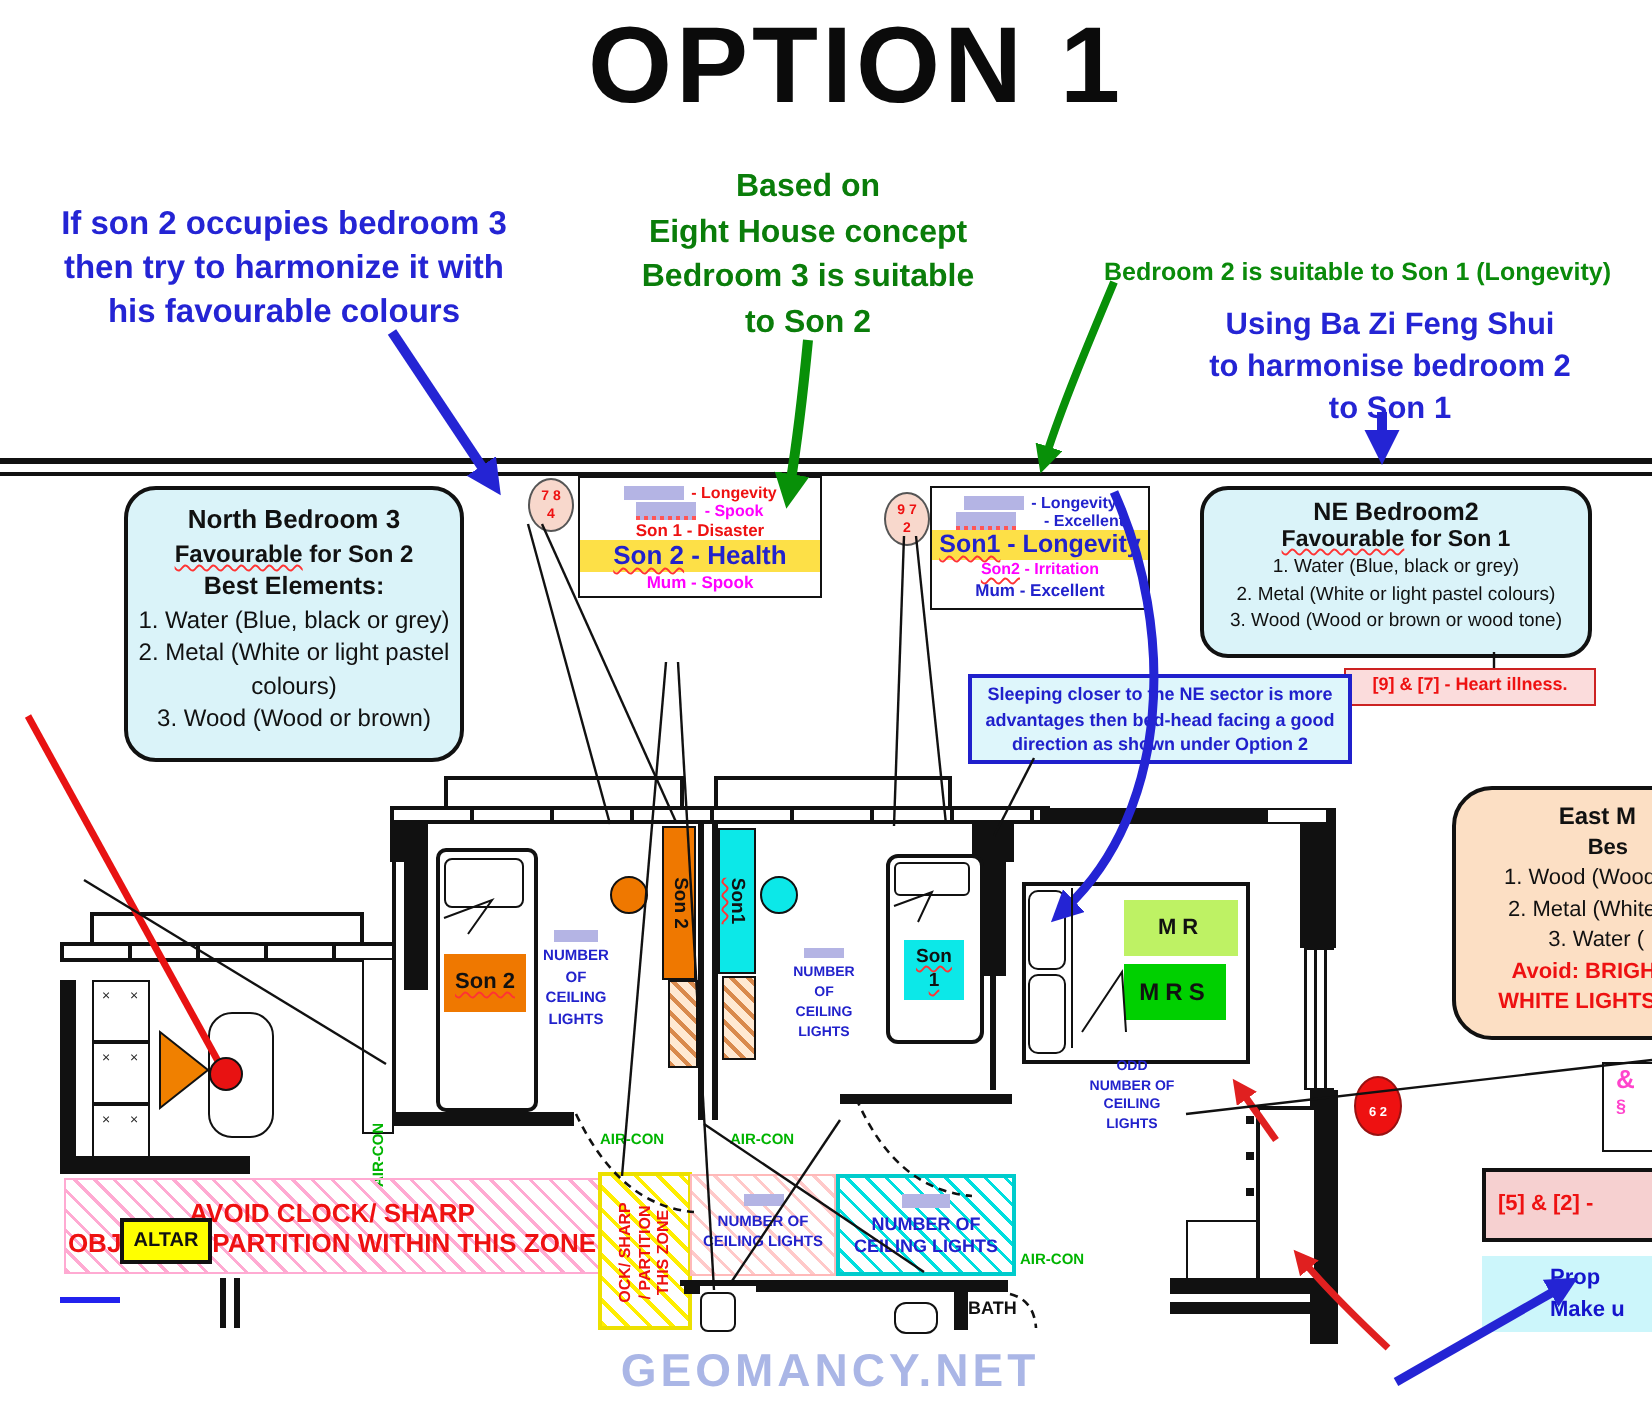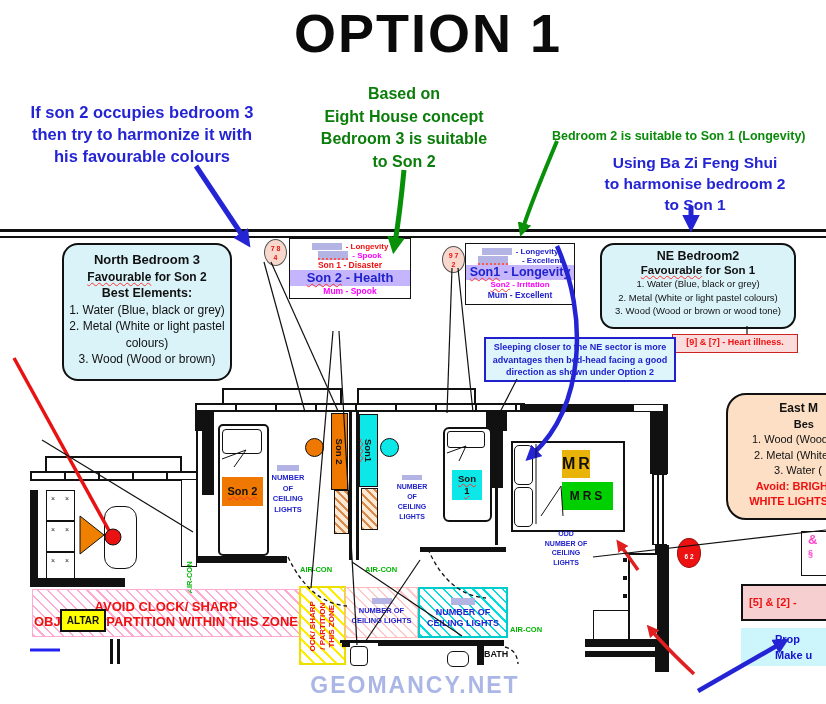--- a/index.html
+++ b/index.html
@@ -10,21 +10,21 @@
   .ctr{text-align:center;}
   .b{font-weight:bold;}
   .wavy{text-decoration:underline;text-decoration-style:wavy;text-decoration-color:#ff3333;
         text-decoration-thickness:1px;}
   .roundbox{background:#daf3f9;border:2px solid #111;border-radius:16px;}
   .warnbox{background:#fbdcdc;border:1.5px solid #cc2222;color:#ee1111;font-weight:bold;}
   .starbox{background:#fff;border:1.5px solid #111;}
   .swatch{display:inline-block;width:30px;height:7px;background:#b4b4e4;vertical-align:middle;}
   .swatch.wv{border-bottom:2px dotted #ff5555;}
   .row{display:flex;justify-content:center;align-items:center;gap:4px;}
-  .hl{background:#c4b5fd;text-align:center;}
+  .hl{background:#fde047;text-align:center;}
   .wall{background:#111;}
   .hatch-rose{background:repeating-linear-gradient(45deg,#ffaad2 0 1.5px,rgba(0,0,0,0) 1.5px 7px);
               border:1px solid #ffaad2;}
   .hatch-pink{background:repeating-linear-gradient(45deg,#ffc9c9 0 1.5px,rgba(0,0,0,0) 1.5px 7px);
               border:1px solid #ffb9b9;}
   .hatch-yel{background:repeating-linear-gradient(45deg,#ffee00 0 2px,rgba(0,0,0,0) 2px 8px);
              border:2px solid #ece000;}
   .hatch-cyn{background:repeating-linear-gradient(45deg,#00dfdf 0 1.5px,rgba(0,0,0,0) 1.5px 7px);
              border:2px solid #00cccc;}
   .hatch-war{background:repeating-linear-gradient(45deg,#d98a4d 0 2px,#ffe9d2 2px 6px);
@@ -181,21 +181,21 @@
     <span class="swatch" style="width:20px;height:5px;"></span>
     <div class="pre">NUMBER
 OF
 CEILING
 LIGHTS</div>
   </div>
 
   <div class="abs furn" style="left:511px;top:441px;width:110px;height:87px;border-width:2px;"></div>
   <div class="abs furn" style="left:514px;top:445px;width:17px;height:38px;border-radius:5px;"></div>
   <div class="abs furn" style="left:514px;top:487px;width:17px;height:38px;border-radius:5px;"></div>
-  <div class="abs ctr b" style="left:562px;top:450px;width:28px;height:28px;background:#eab308;font-size:16px;line-height:28px;letter-spacing:3px;color:#111;">MR</div>
+  <div class="abs ctr b" style="left:562px;top:450px;width:57px;height:28px;background:#bef264;font-size:11px;line-height:28px;letter-spacing:3px;color:#111;">MR</div>
   <div class="abs ctr b" style="left:562px;top:482px;width:51px;height:28px;background:#00d000;font-size:12px;line-height:28px;letter-spacing:3px;color:#111;">MRS</div>
   <div class="abs ctr pre b" style="left:538px;top:529px;width:56px;color:#2222cc;font-size:7px;line-height:9.5px;">ODD
 NUMBER OF
 CEILING
 LIGHTS</div>
 
   <div class="abs furn" style="left:45px;top:456px;width:133px;height:17px;border-width:2px;"></div>
   <div class="abs" style="left:30px;top:471px;width:166px;height:10px;border-top:2px solid #111;border-bottom:2px solid #111;background:repeating-linear-gradient(90deg,#111 0 2px,#fff 2px 34px);box-sizing:border-box;"></div>
   <div class="abs wall" style="left:30px;top:490px;width:8px;height:88px;"></div>
   <div class="abs xbox" style="left:46px;top:490px;width:27px;height:29px;"></div>

